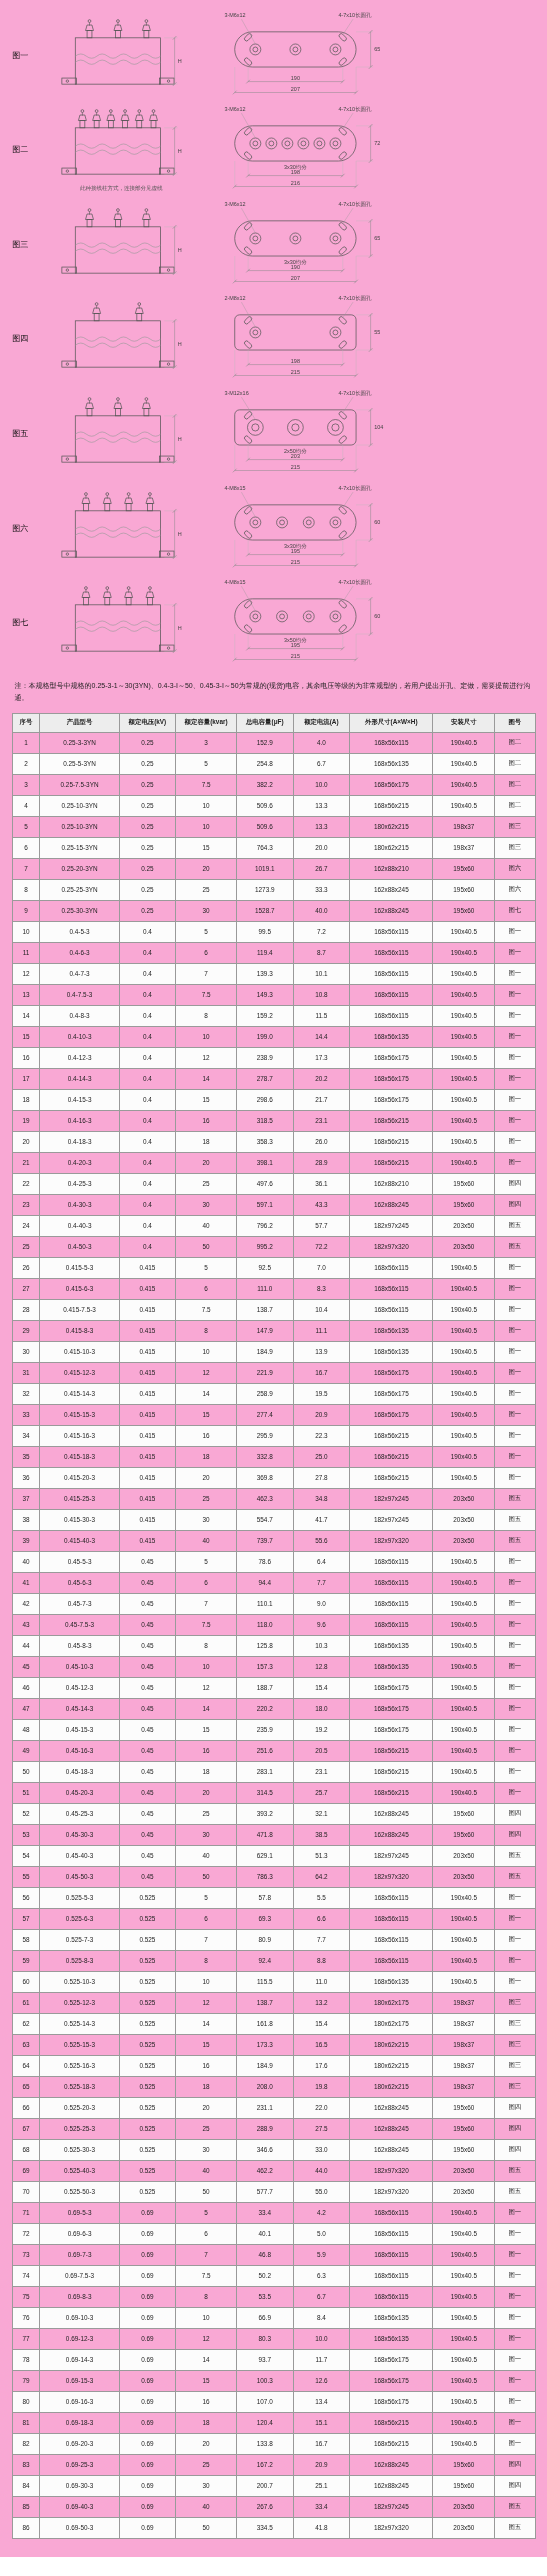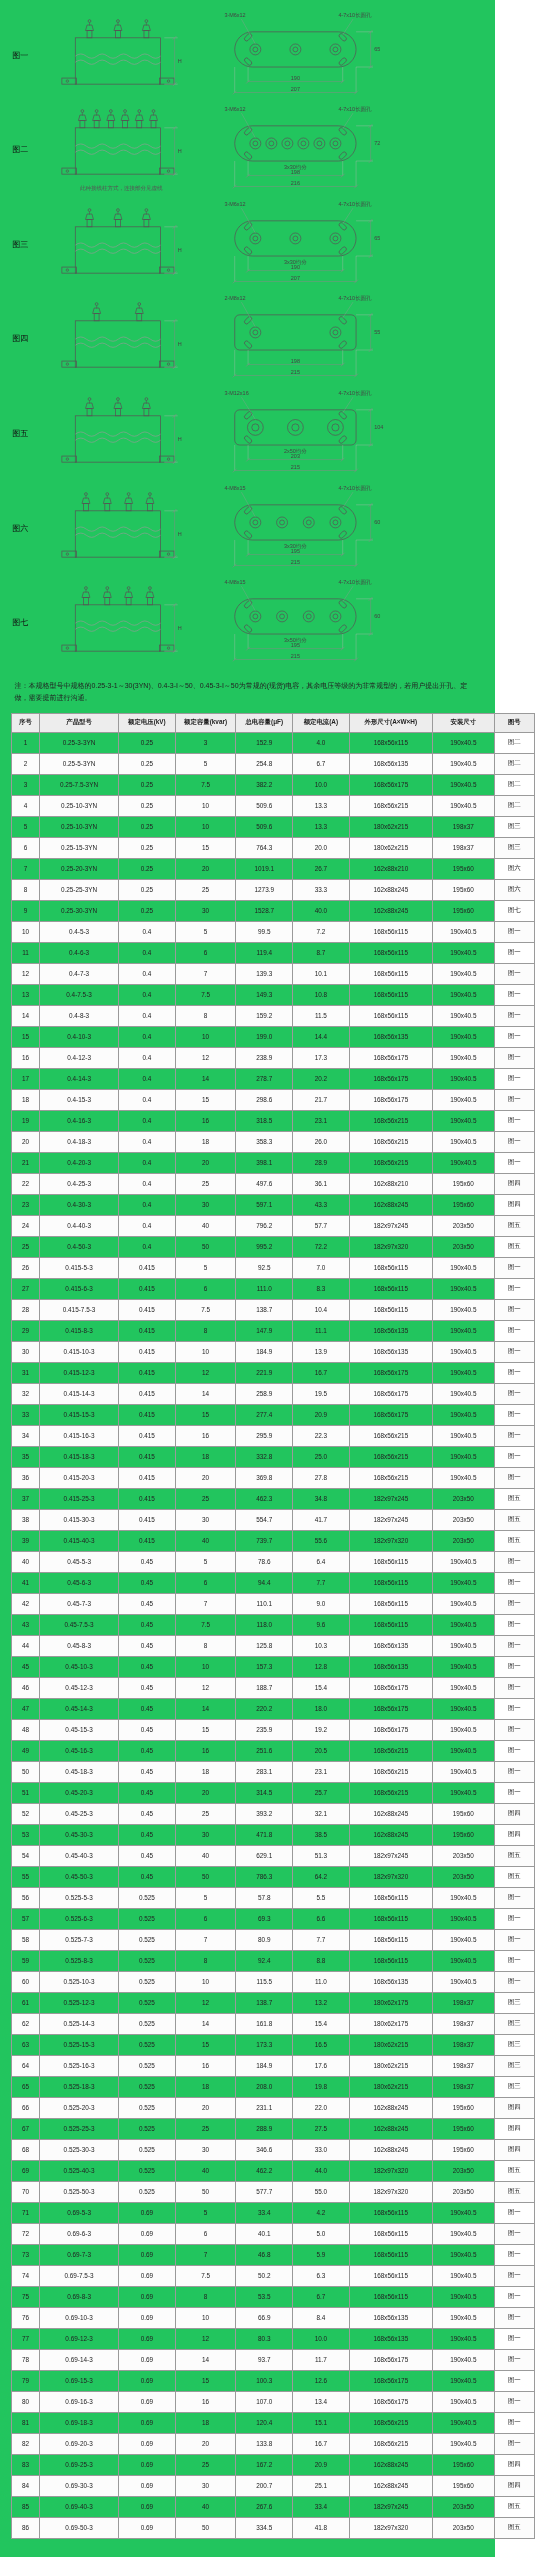--- a/index.html
+++ b/index.html
@@ -1,17 +1,17 @@
 <!DOCTYPE html>
 <html style="font-size:9.7px"><head>
 <meta charset="utf-8">
 <style>
   html,body{margin:0;padding:0;background:#ffffff;}
   body{font-family:"Liberation Sans","DejaVu Sans",sans-serif;color:#222;}
-  .page{width:495px;box-sizing:border-box;padding:7.3px 11px 18px;background:#22c55e;}
+  .page{width:547px;box-sizing:border-box;padding:7.3px 11px 18px;background:#f9a8d4;}
   
   .figures{padding-top:2.4px;}
   .figure-row{display:flex;align-items:center;gap:16px;margin-bottom:3.6px;}
   .fig-label{width:29px;flex:0 0 auto;font-size:8px;color:#111;padding-left:1.2px;}
   .fig-front{flex:0 0 auto;text-align:center;}
   .fig-caption{font-size:5.5px;color:#555;margin-top:0.6px;}
   .fig-top{flex:0 0 auto;}
   
   .note{font-size:7px;line-height:1.65;color:#222;margin:12px 3.6px 9.7px;}
   

